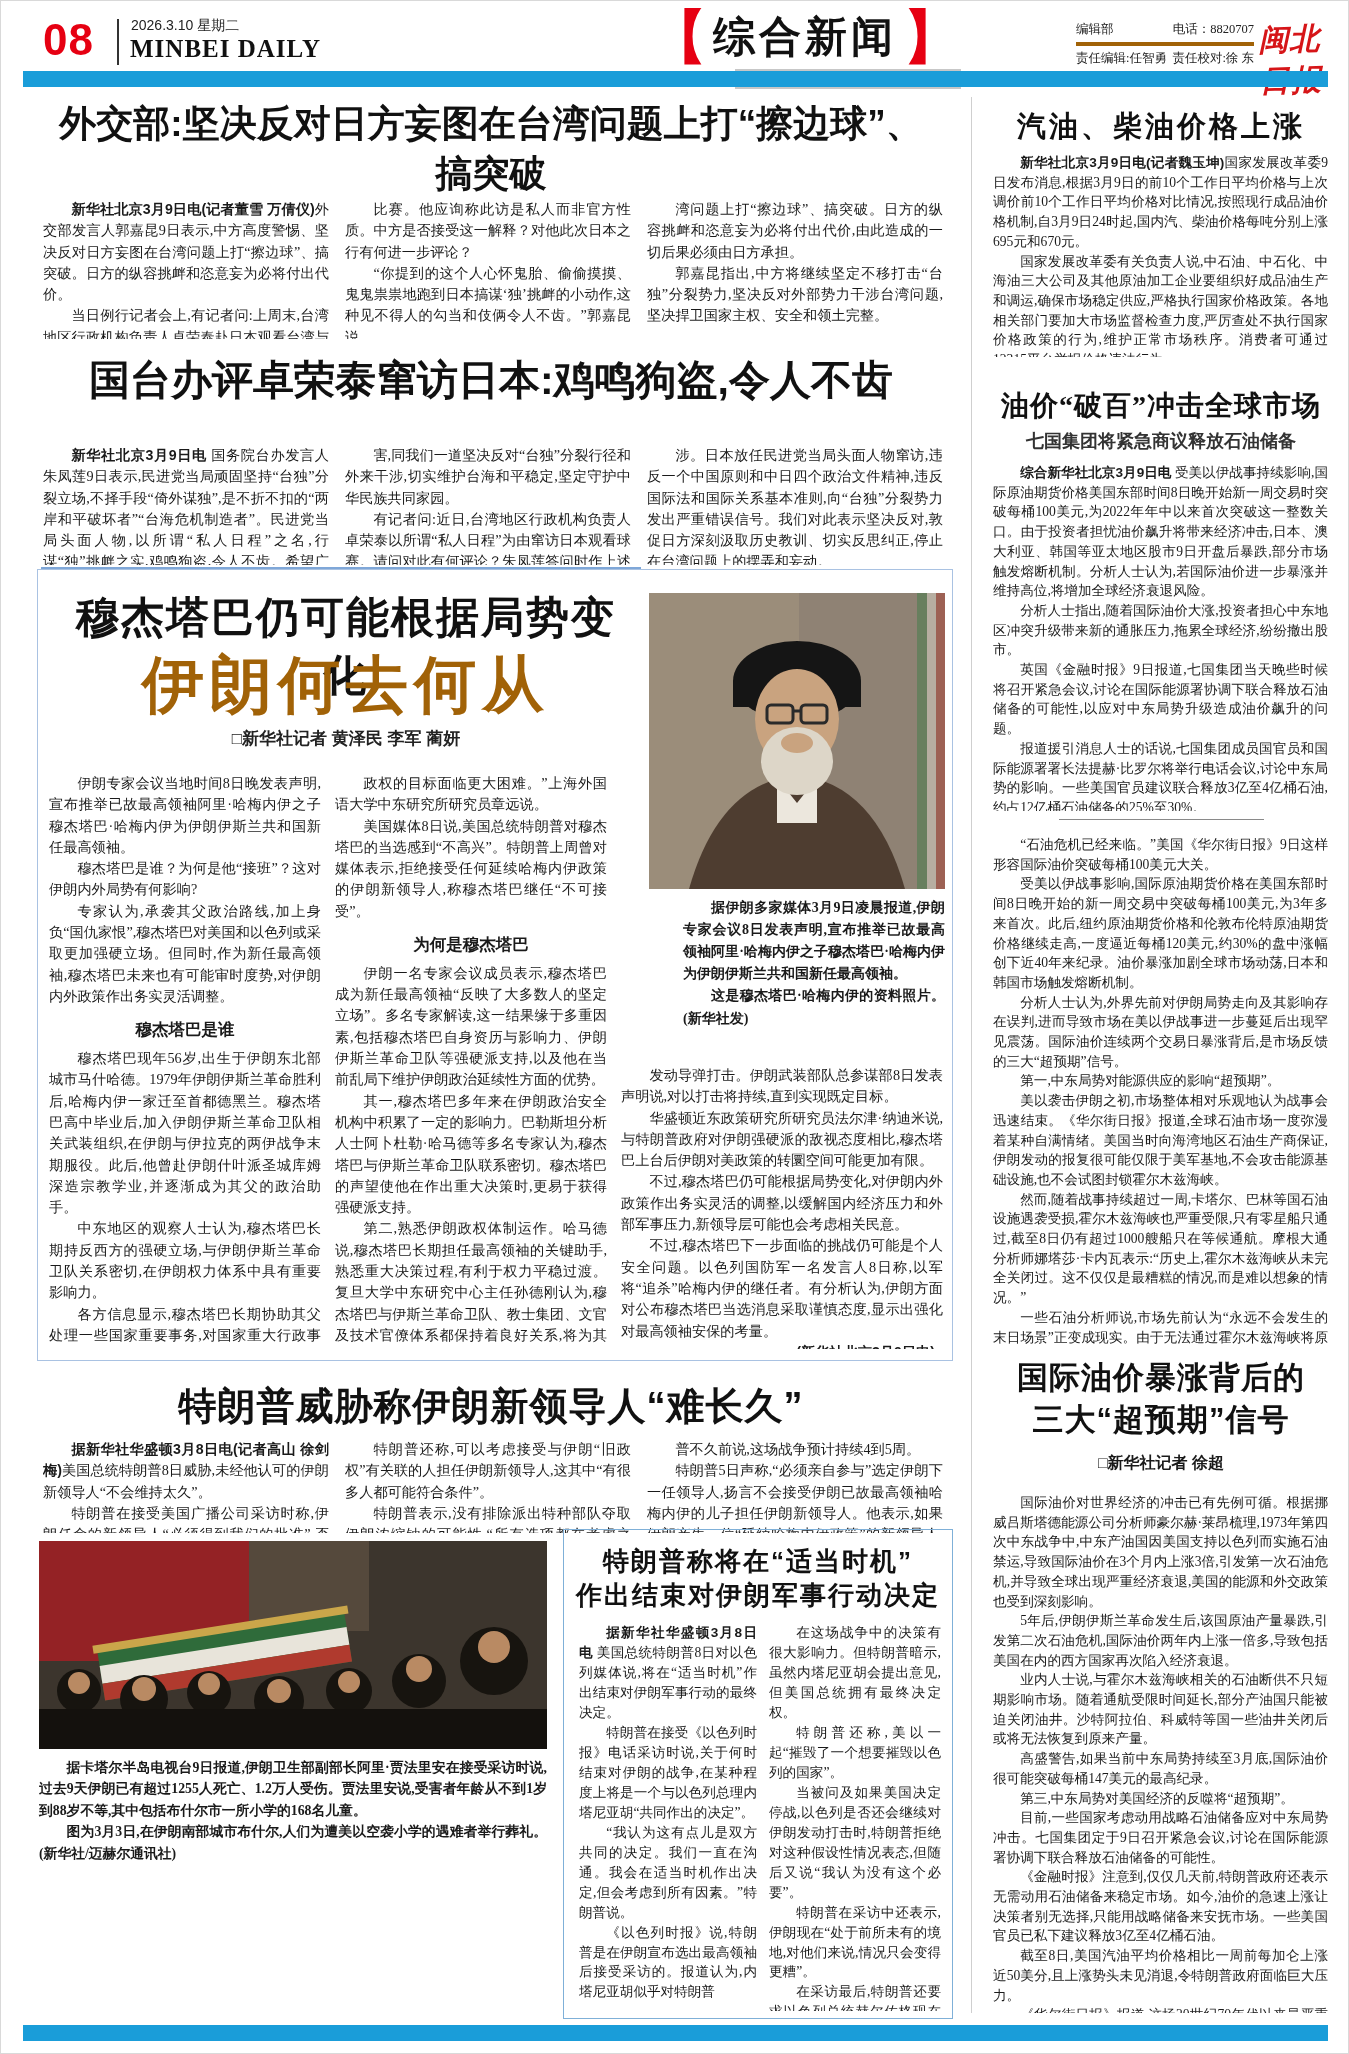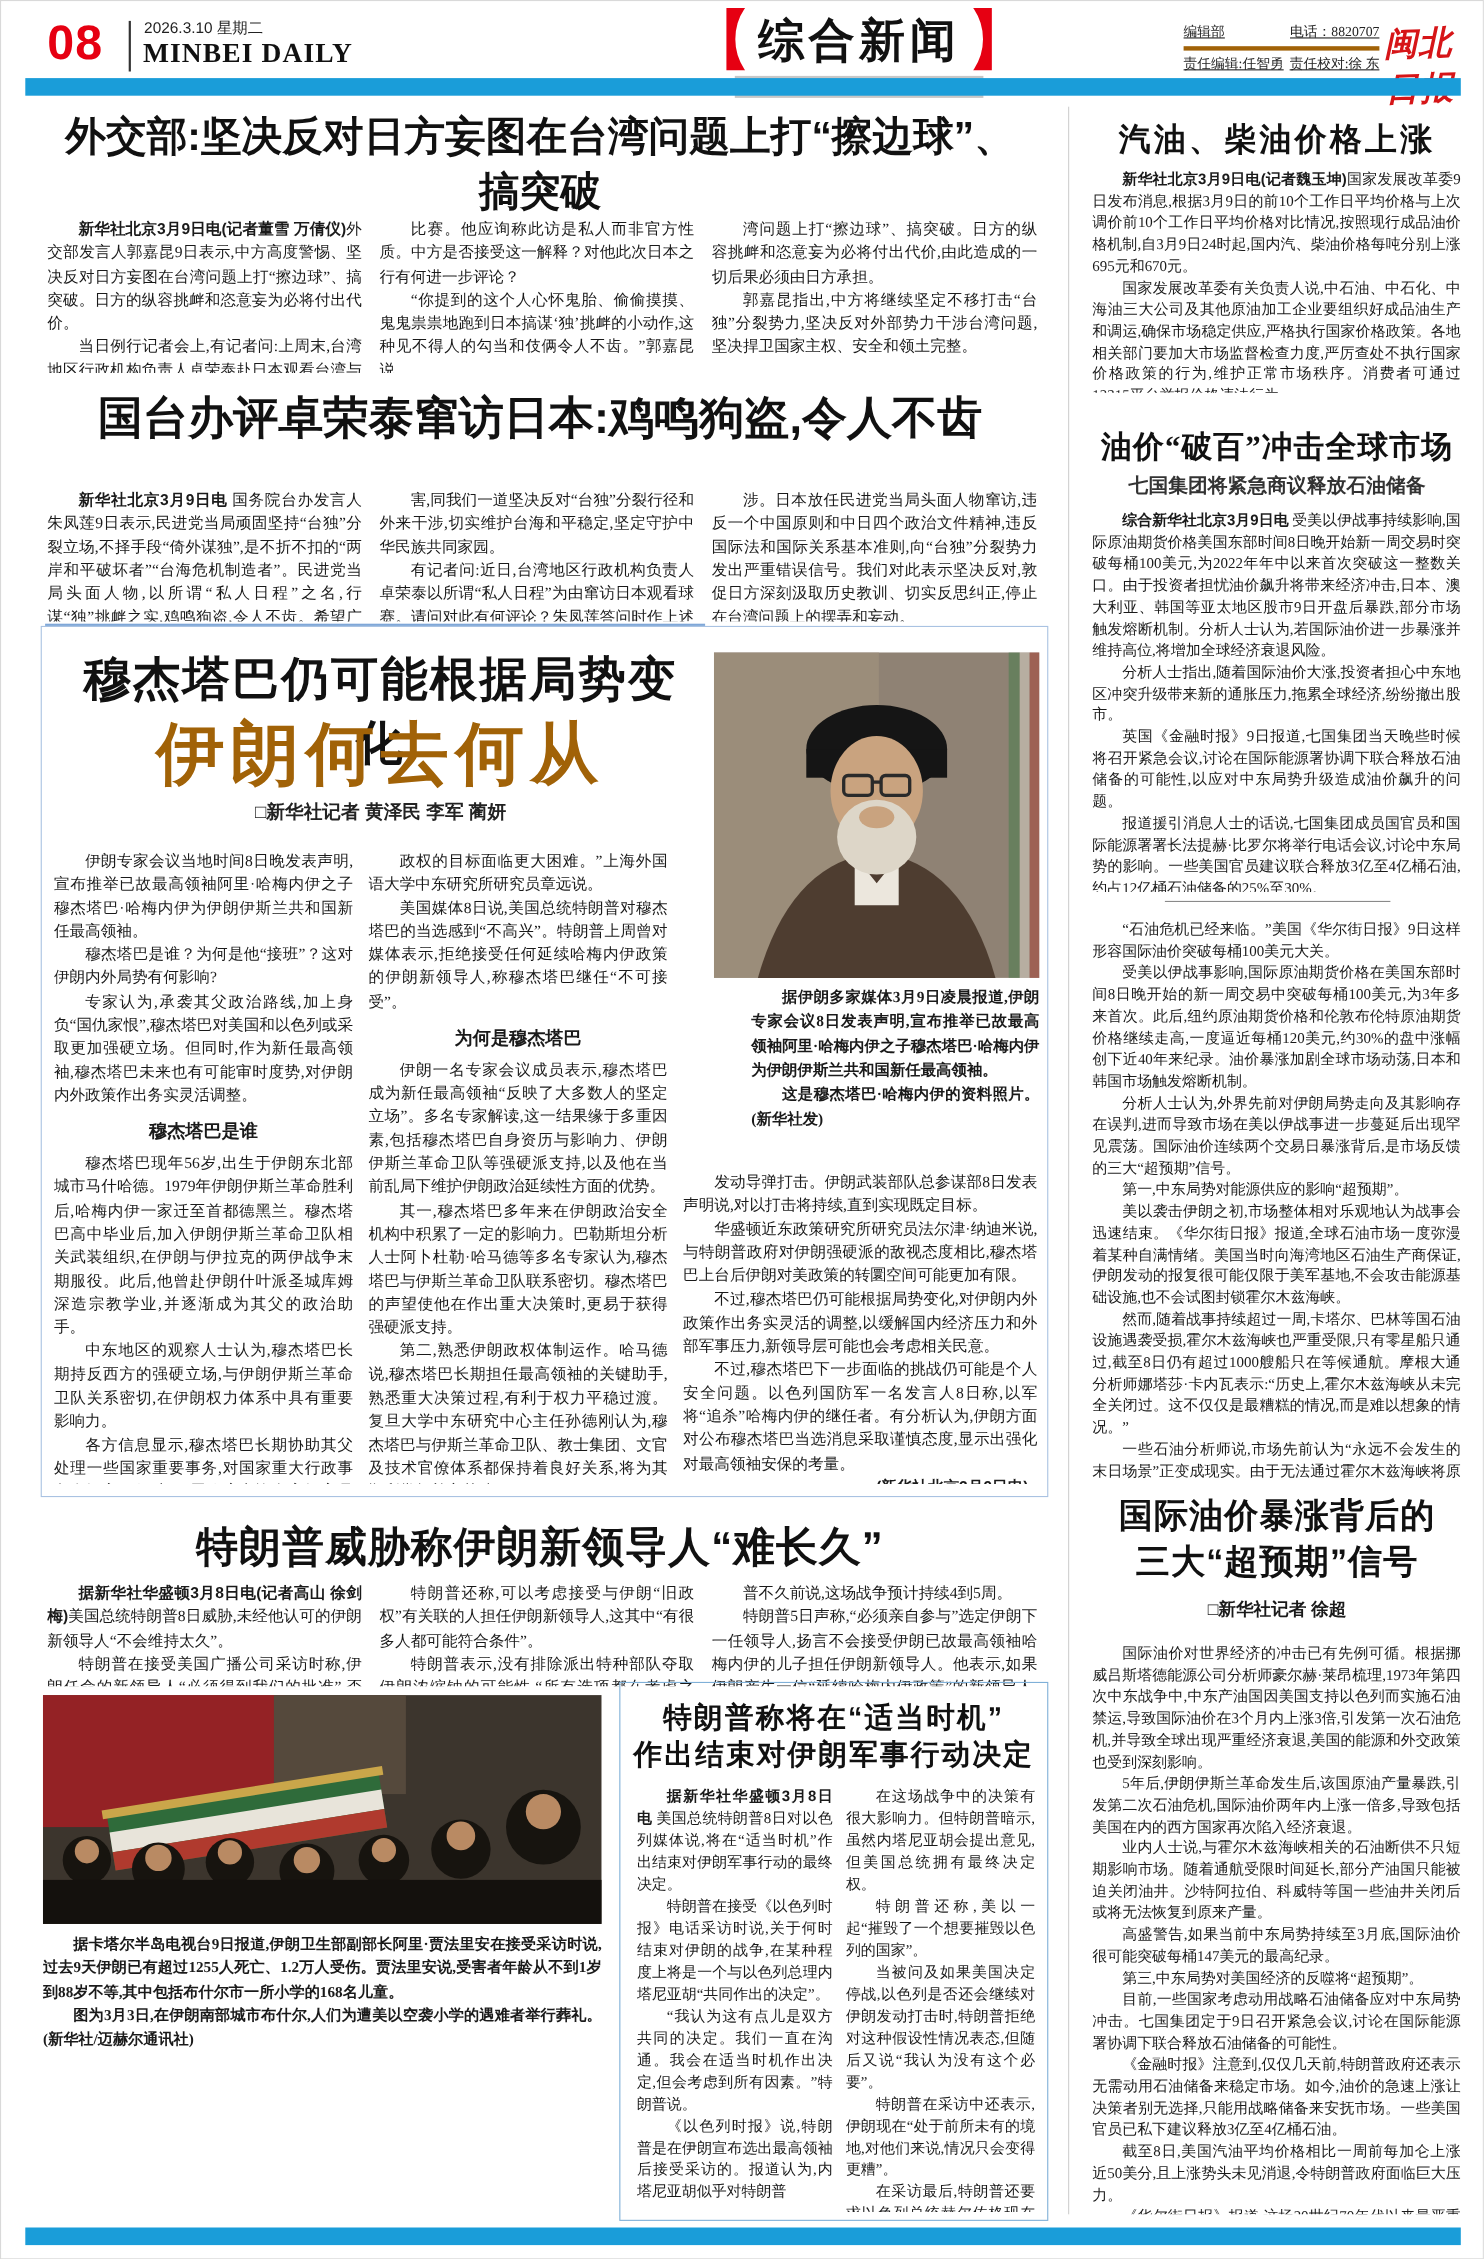--- a/index.html
+++ b/index.html
@@ -4,26 +4,26 @@
 <style>
   html,body{margin:0;padding:0;background:#e8e8e8;}
   .page{position:relative;width:1349px;height:2054px;background:#ffffff;margin:0 auto;
         font-family:"Liberation Serif",serif;color:#1a1a1a;overflow:hidden;border:1px solid #d9d9d9;box-sizing:border-box;}
   
   .hdr-pageno{position:absolute;left:42px;top:14px;font-family:"Liberation Sans",sans-serif;
               font-weight:900;font-size:44px;color:#e60012;letter-spacing:1px;}
   .hdr-vrule{position:absolute;left:116px;top:18px;width:2px;height:46px;background:#333;}
   .hdr-date{position:absolute;left:130px;top:16px;font-family:"Liberation Sans",sans-serif;font-size:14px;color:#222;}
   .hdr-paper-en{position:absolute;left:129px;top:34px;font-family:"Liberation Serif",serif;font-weight:900;font-size:25px;letter-spacing:1px;color:#111;}
-  .hdr-center{position:absolute;left:600px;top:6px;width:360px;text-align:center;}
+  .hdr-center{position:absolute;left:600px;top:6px;width:360px;text-align:right;}
   .bracket{font-family:"Liberation Sans",sans-serif;color:#e60012;font-size:58px;font-weight:900;vertical-align:middle;line-height:60px;}
   .section-cn{display:inline-block;font-family:"Liberation Sans",sans-serif;font-weight:900;font-size:42px;color:#111;vertical-align:middle;letter-spacing:4px;margin:0 6px;line-height:60px;}
   .section-en{display:inline-block;margin-top:2px;background:#c7c7c7;color:#111;font-family:"Liberation Serif",serif;
               font-weight:900;font-size:16px;letter-spacing:5px;padding:1px 14px;}
-  .hdr-info{position:absolute;left:1075px;top:16px;width:178px;font-size:12.5px;font-family:"Liberation Serif",serif;color:#222;text-decoration:underline;}
+  .hdr-info{position:absolute;left:1075px;top:16px;width:178px;font-size:12.5px;font-family:"Liberation Serif",serif;color:#222;}
   .hdr-info .row{display:flex;justify-content:space-between;padding:4px 0;}
   .hdr-info .row+.row{border-top:4px solid #a16207;}
   .hdr-masthead{position:absolute;left:1258px;top:18px;font-size:30px;color:#d61518;font-weight:900;
                 font-family:"Liberation Serif",serif;font-style:italic;transform:rotate(-2deg);letter-spacing:1px;}
   .topbar,.botbar{position:absolute;left:22px;width:1305px;height:16px;background:#1a9dd9;}
   .topbar{top:70px;} .botbar{top:2024px;}
   .main-vrule{position:absolute;left:970px;top:96px;width:1px;height:1916px;background:#cfcfcf;}
   
   .headline{position:absolute;font-family:"Liberation Sans",sans-serif;font-weight:900;color:#111;text-align:center;}
   .col{position:absolute;overflow:hidden;font-size:14.2px;line-height:1.5;}

